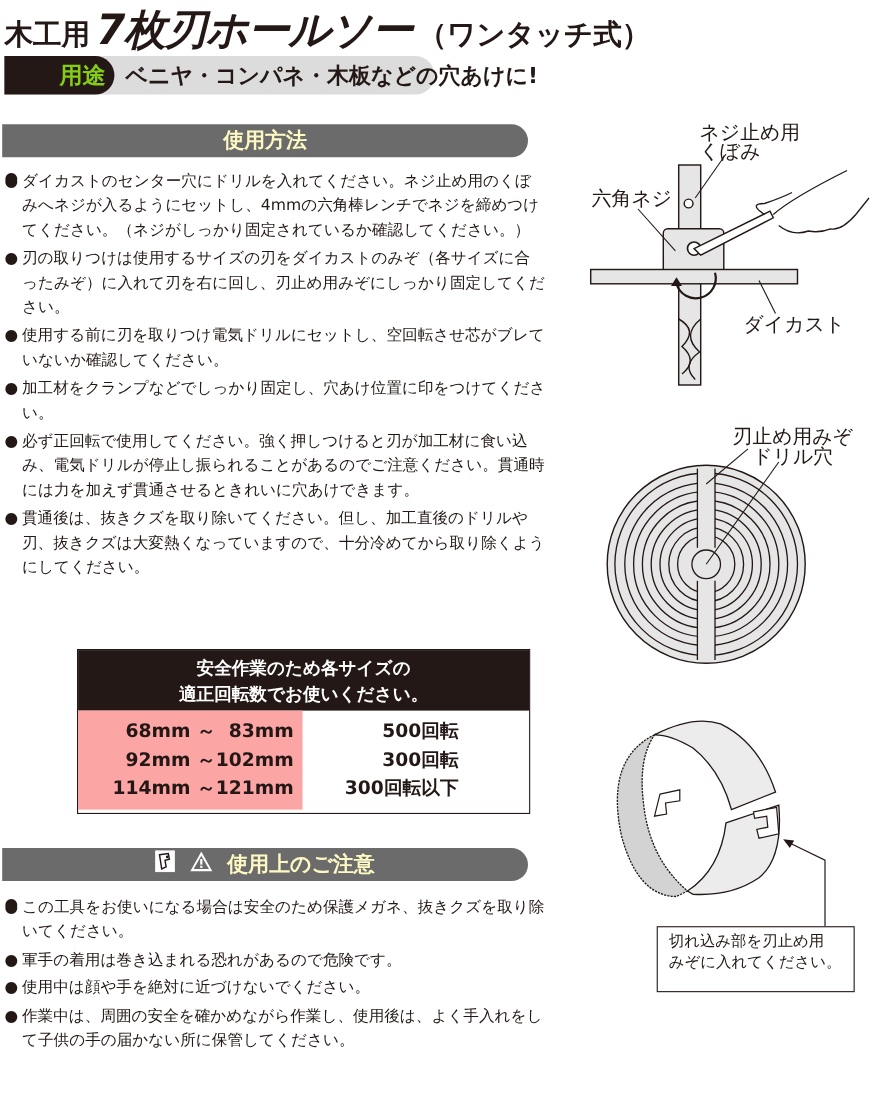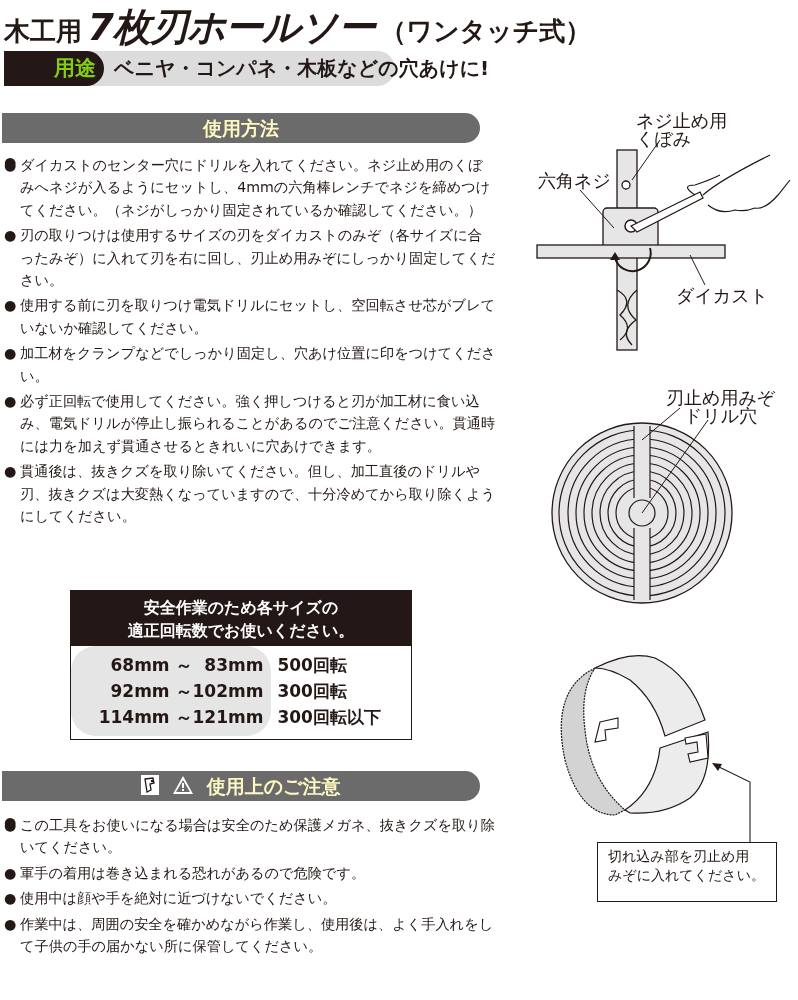--- a/index.html
+++ b/index.html
@@ -12,26 +12,26 @@
   .use-bg{position:absolute;left:4px;top:51px;width:391px;height:35px;background:#dcdcdc;border-radius:0 18px 18px 0;}
   .use-tag{position:absolute;left:4px;top:51px;width:100px;height:35px;background:#231815;border-radius:0 18px 18px 0;
            color:#84cc16;font-weight:bold;font-size:21px;line-height:35px;text-align:right;padding-right:8px;box-sizing:border-box;}
   .use-text{position:absolute;left:114px;top:51px;line-height:35px;font-weight:bold;font-size:20px;white-space:nowrap;}
   .sec-bar{position:absolute;left:2px;width:478px;height:30px;background:#6b6b6b;border-radius:0 16px 16px 0;
            color:#fef9c3;font-weight:bold;font-size:19px;line-height:30px;text-align:center;}
   .sec-bar .ico{display:inline-block;vertical-align:middle;margin-right:6px;}
   .list{position:absolute;left:4px;width:492px;font-size:14.2px;line-height:22.4px;margin:0;padding:0;list-style:none;}
   .list li{position:relative;padding-left:16px;margin-bottom:3px;}
   .list li .b{position:absolute;left:0;top:0;}
-  .rpm{position:absolute;left:70px;top:590px;width:342px;height:150px;border:1.5px solid #231815;box-sizing:border-box;}
+  .rpm{position:absolute;left:70px;top:590px;width:412px;height:150px;border:1.5px solid #231815;box-sizing:border-box;}
   .rpm-head{background:#231815;color:#fff;font-weight:bold;font-size:16px;line-height:23px;text-align:center;padding:5px 0 4px;}
   .rpm-body{display:flex;}
-  .rpm-left{background:#e5e5e5;width:204px;padding:6px 0;border-radius:25px;}
+  .rpm-left{background:#fca5a5;width:204px;padding:6px 0;}
   .rpm-right{width:136px;padding:6px 0 6px 6px;}
-  .rpm-row{font-weight:bold;font-size:17px;line-height:26px;white-space:pre;}
+  .rpm-row{font-weight:bold;font-size:17px;line-height:26px;white-space:pre;text-align:right;}
   .rpm-left .rpm-row{text-align:right;padding-right:8px;}
   .lbl{position:absolute;font-size:18px;line-height:18px;white-space:nowrap;}
   svg{position:absolute;}
   .callout{position:absolute;left:597px;top:842px;width:180px;height:60px;border:1.3px solid #231815;
            font-size:14px;line-height:19px;padding:4px 10px;box-sizing:border-box;background:#fff;}
 </style>
 </head>
 <body>
 
 <div class="title">

